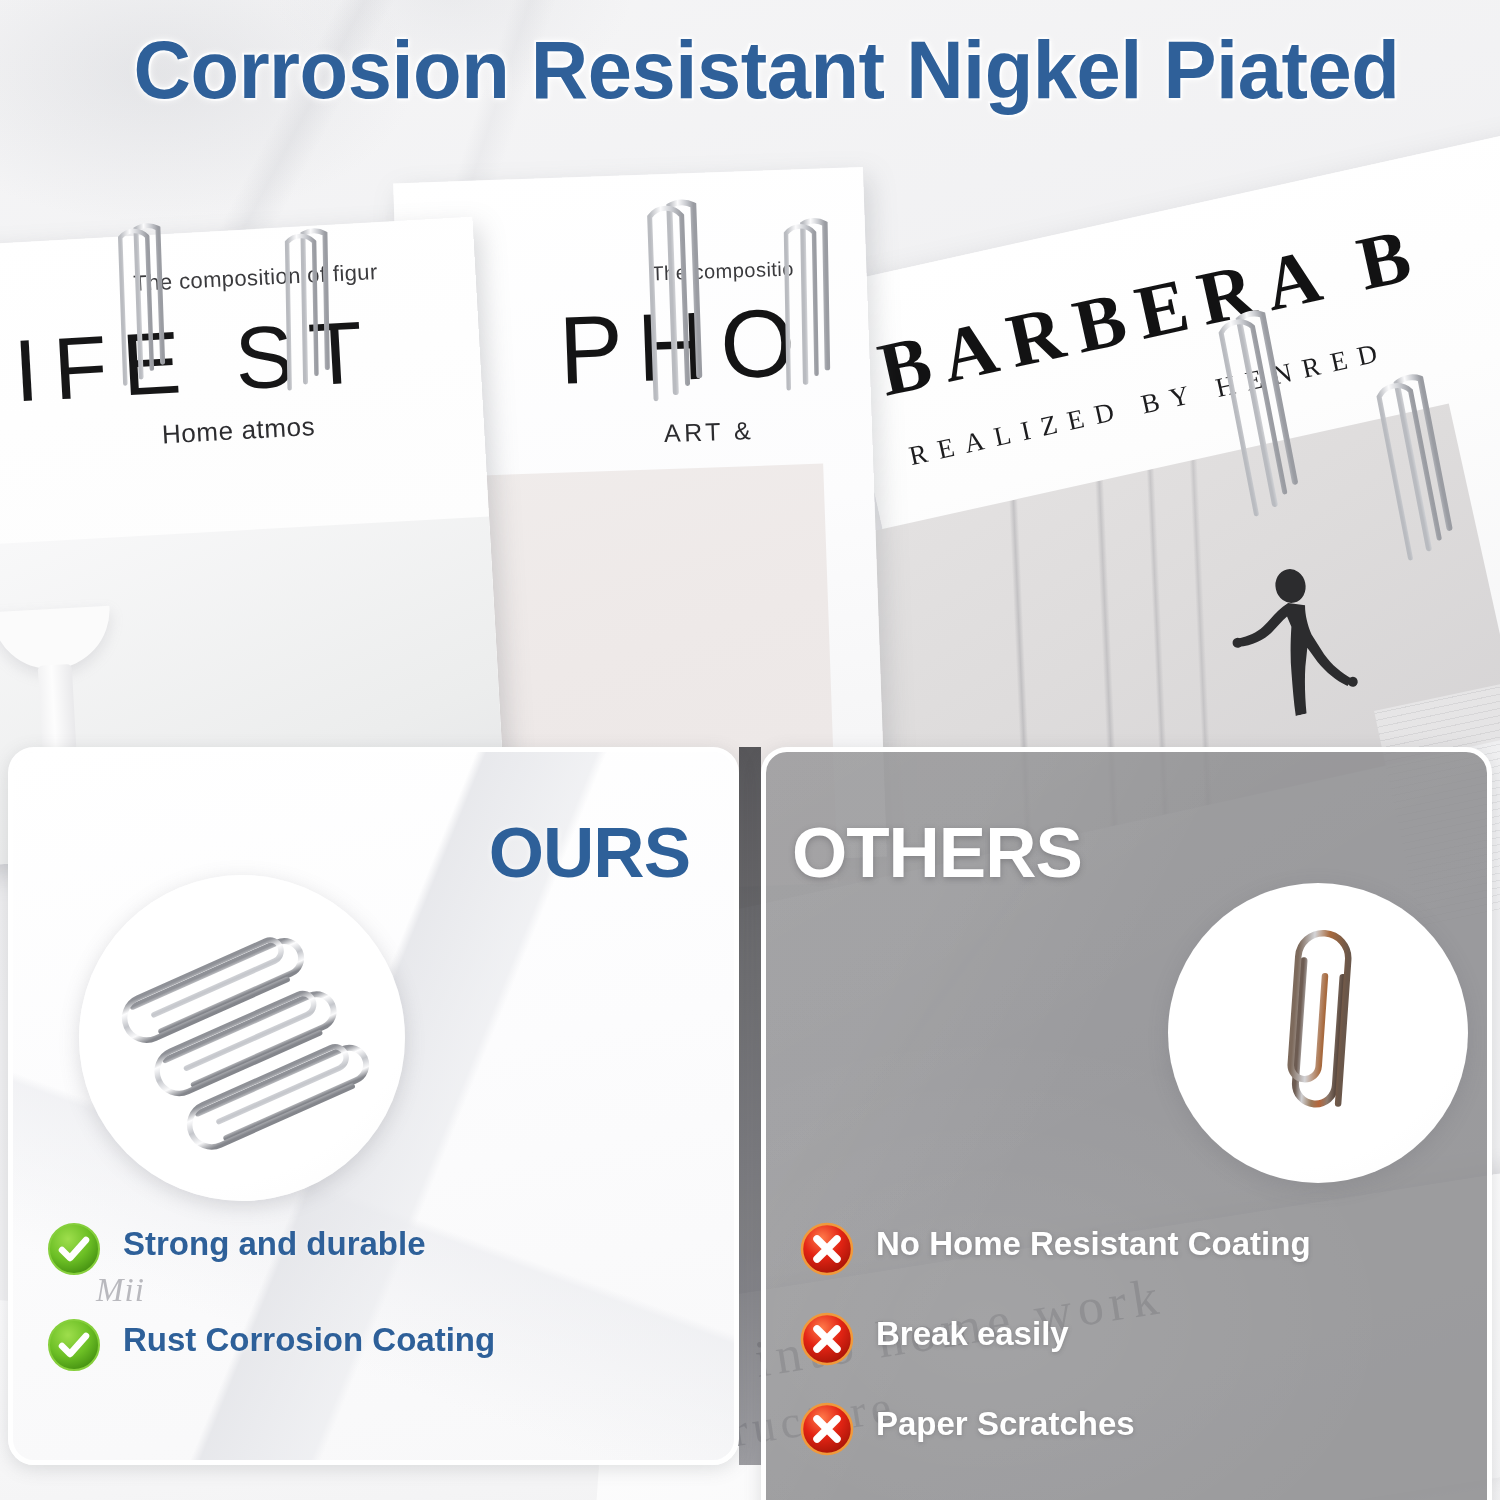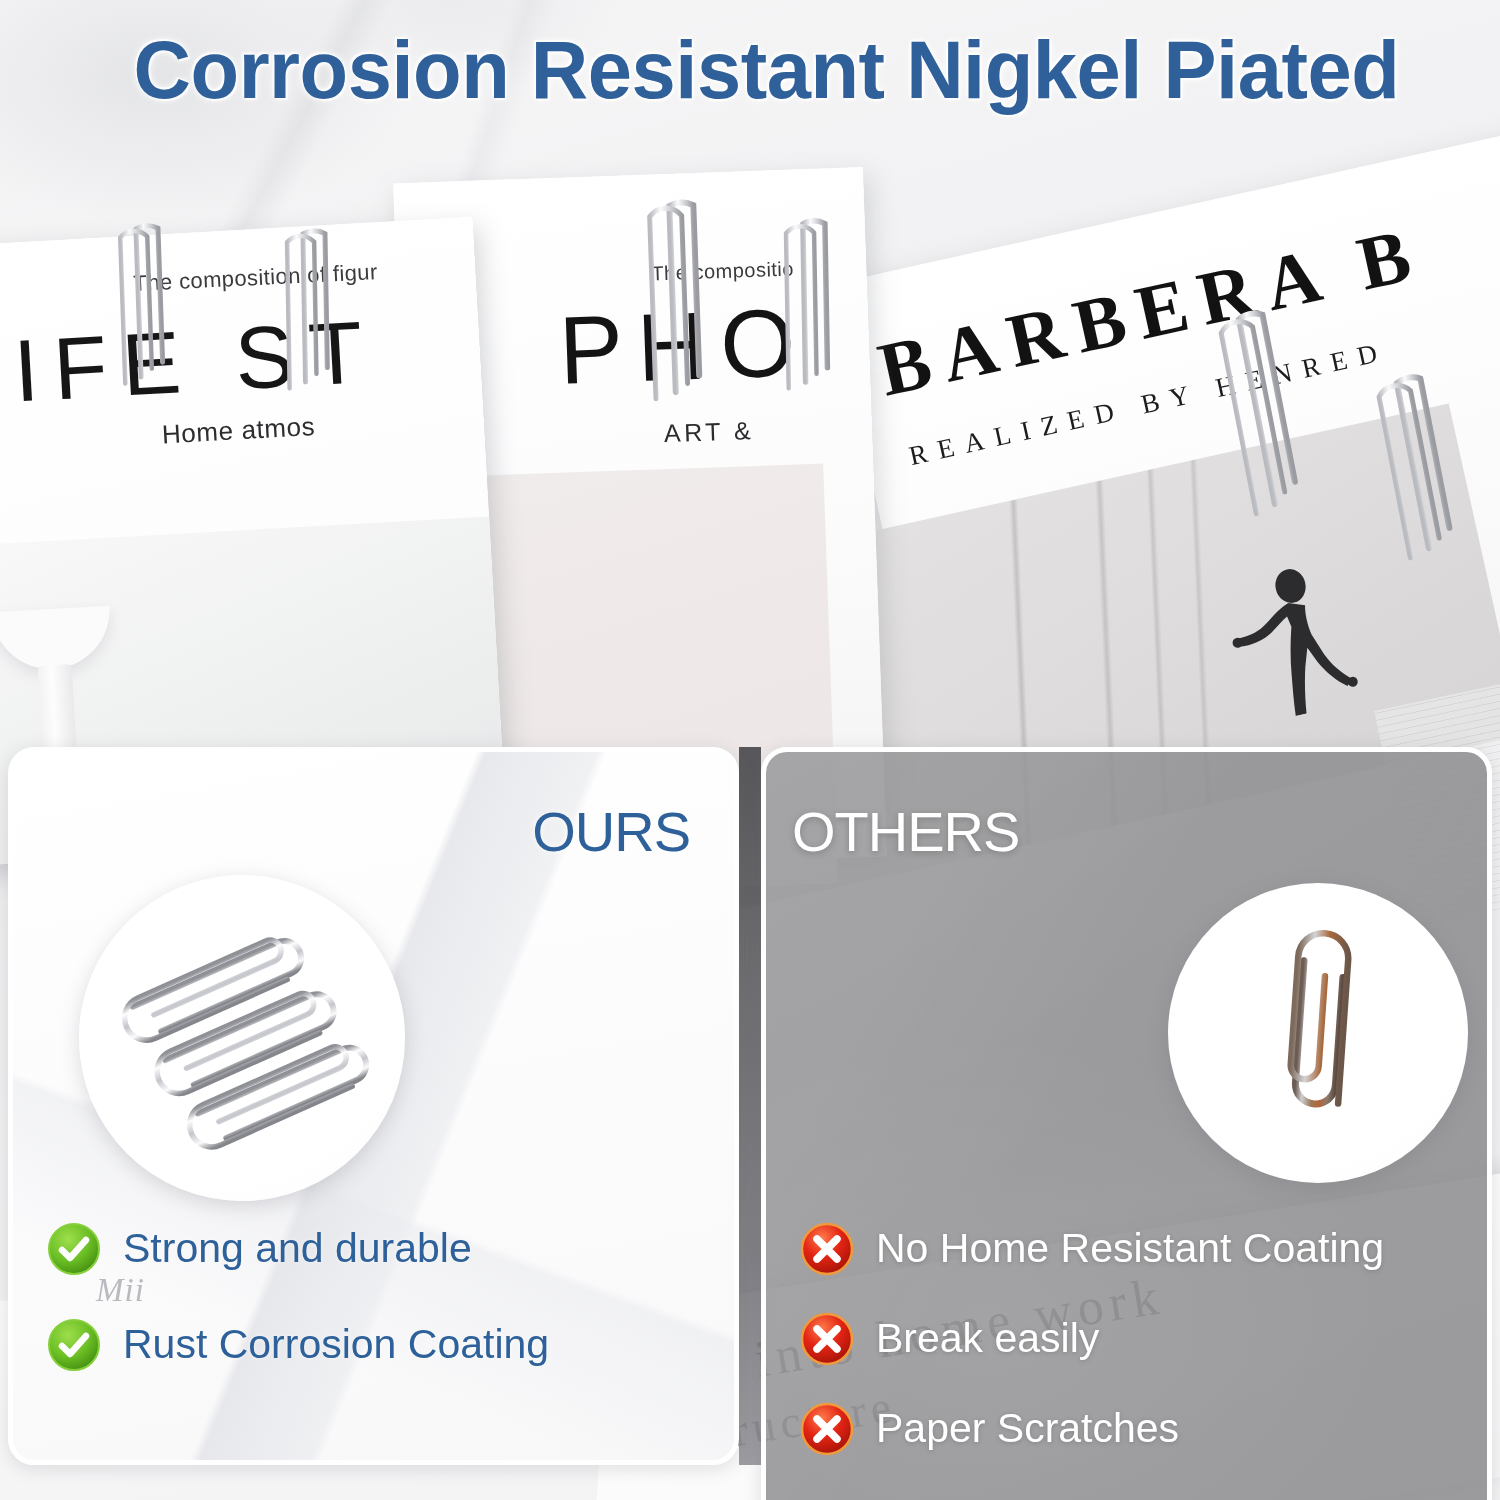--- a/index.html
+++ b/index.html
@@ -226,22 +226,22 @@
   .panel-others::before{
     content:""; position:absolute; inset:0;
     background:
       linear-gradient(118deg, rgba(255,255,255,.06) 20%, transparent 40%),
       linear-gradient(150deg, rgba(255,255,255,.05) 0%, transparent 45%),
       radial-gradient(ellipse 600px 420px at 30% 62%, rgba(255,255,255,.07), transparent 70%);
   }
   .panel-inner{ position:relative; width:100%; height:100%; }
 
   .panel-heading{
-    position:absolute; font-size:56px; font-weight:400; line-height:1;
-    letter-spacing:-1px; white-space:nowrap;
+    position:absolute; font-size:71px; font-weight:700; line-height:1;
+    letter-spacing:-1px; white-space:nowrap;margin-top:13px;
   }
   .heading-ours{
     right:44px; top:52px; color:#2e6099;
     text-shadow: 0 0 6px rgba(255,255,255,.8);
   }
   .heading-others{
     left:26px; top:52px; color:#ffffff;
     text-shadow: 0 2px 6px rgba(70,70,74,.35);
   }
 
@@ -276,21 +276,21 @@
   .bullets-others .bullet{ margin-bottom:34px; }
 
   .badge{
     flex:0 0 auto; width:54px; height:54px; border-radius:50%;
     display:flex; align-items:center; justify-content:center;
     position:relative; margin-top:2px;
   }
   .badge svg{ width:100%; height:100%; display:block; }
 
   .bullet-text{
-    font-size:41px; font-weight:400; line-height:1.12; padding-top:6px;
+    font-size:33px; font-weight:700; line-height:1.12; padding-top:6px;
   }
   .text-ours{ color:#2e6099; text-shadow:0 0 4px rgba(255,255,255,.6); }
   .text-others{ color:#ffffff; text-shadow:0 1px 4px rgba(80,80,86,.35); }
 
   
   .panel-gap{
     position:absolute; left:739px; top:747px; width:22px; height:718px;
     background: linear-gradient(170deg,#3d3d41 0%,#565659 30%,#6d6d72 70%,#8d8d92 100%);
     opacity:.85;
   }

